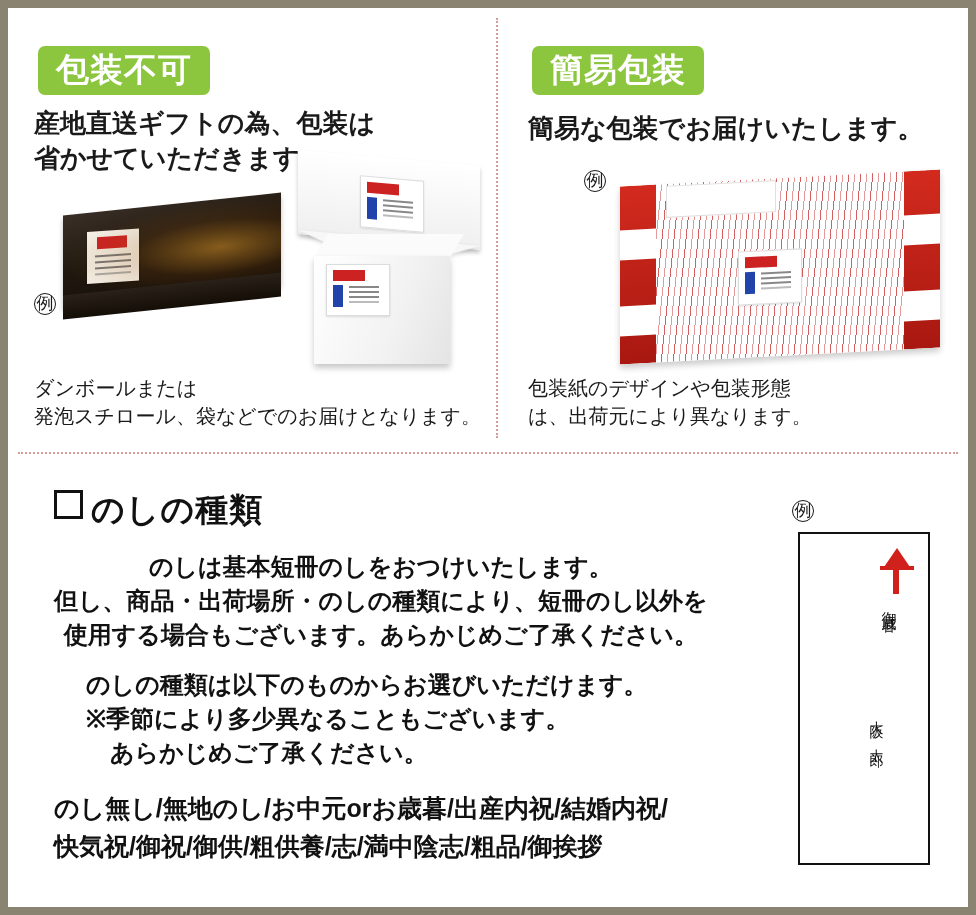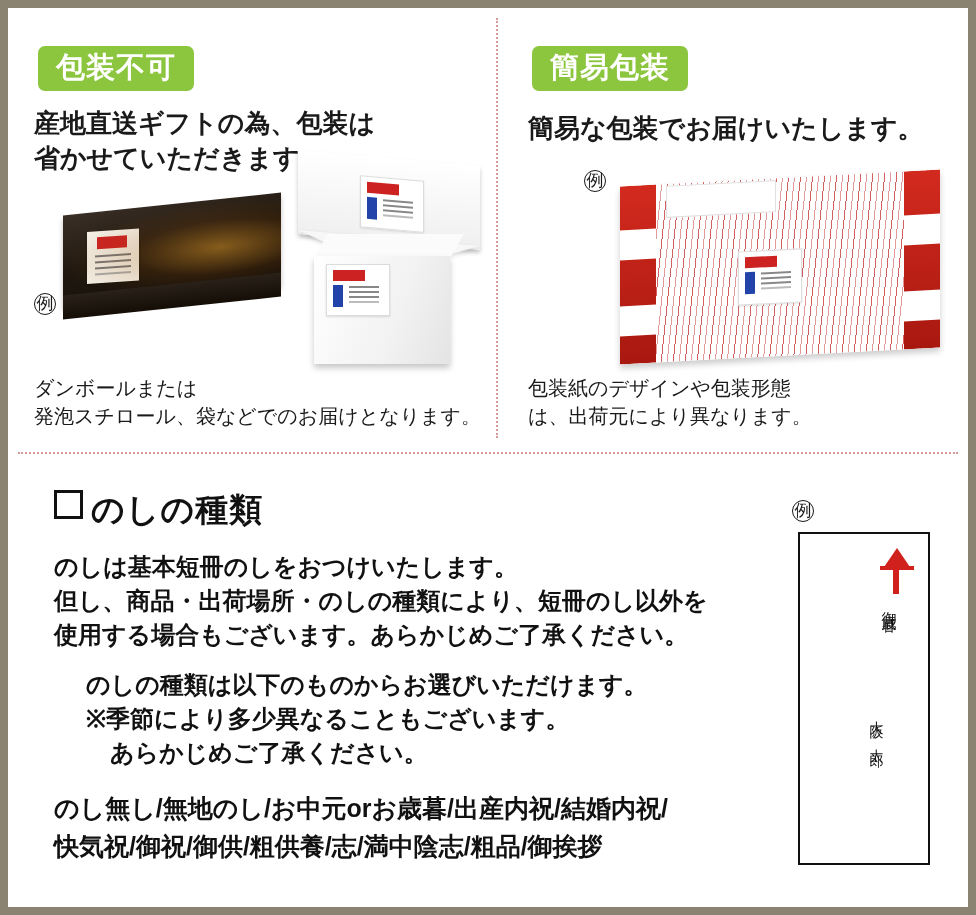--- a/index.html
+++ b/index.html
@@ -52,21 +52,21 @@
     height: 0;
     border-top: 2px dotted #d59a9a;
   }
 
   .badge {
     position: absolute;
     background: #8cc63e;
     border-radius: 7px;
     color: #ffffff;
     font-weight: bold;
-    font-size: 29px;
+    font-size: 33px;
     letter-spacing: 1px;
     padding: 7px 18px 9px 18px;
     line-height: 1;
     white-space: nowrap;
   }
   .col-text {
     position: absolute;
     font-weight: bold;
     color: #1a1a1a;
     font-size: 26px;
@@ -288,21 +288,21 @@
   }
   .noshi-body {
     position: absolute;
     left: 46px;
     font-weight: bold;
     color: #111;
     font-size: 24px;
     line-height: 1.42;
     white-space: pre-line;
   }
-  .p1 { top: 90px; }
+  .p1 { top: 90px; text-align: center; }
   .p2 { top: 208px; margin-left: 32px; }
   .p3 { top: 330px; font-size: 25px; line-height: 1.5; }
 
   .noshi-card {
     position: absolute;
     left: 790px;
     top: 72px;
     width: 132px;
     height: 333px;
     background: #ffffff;

